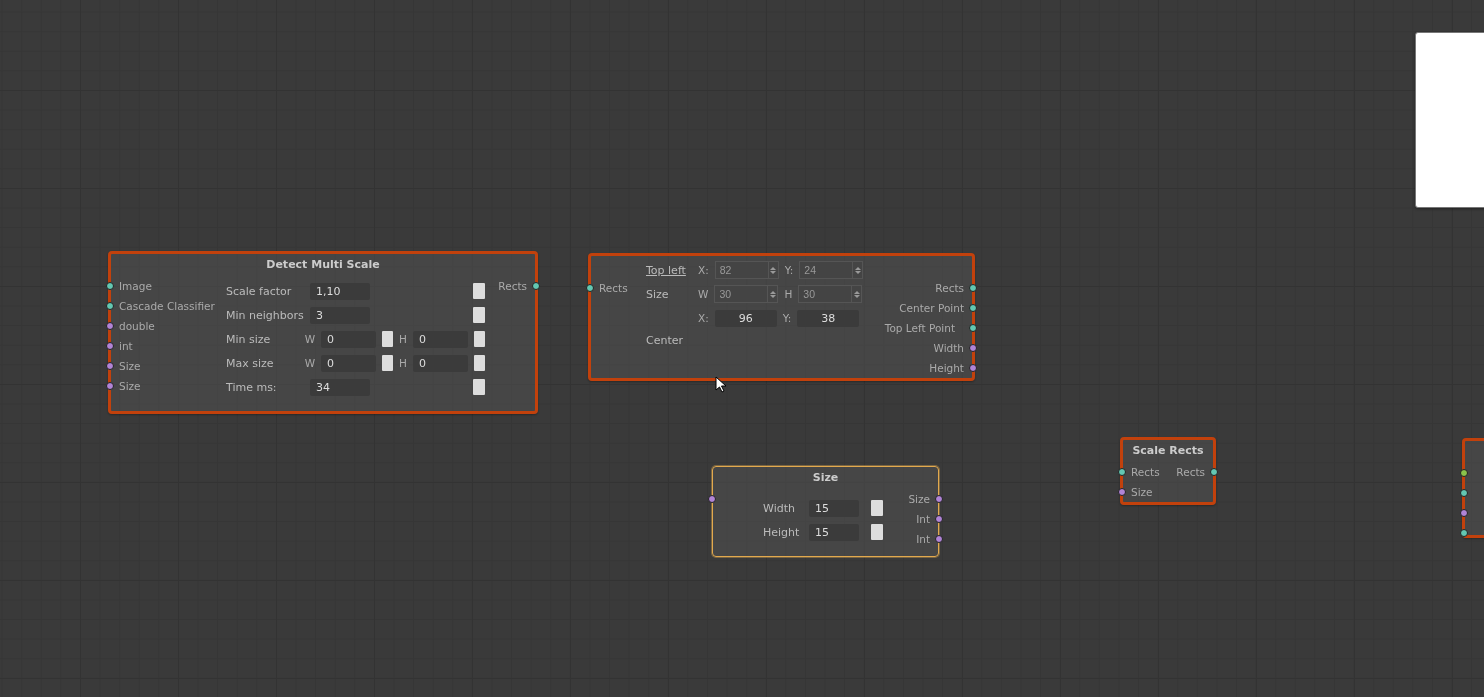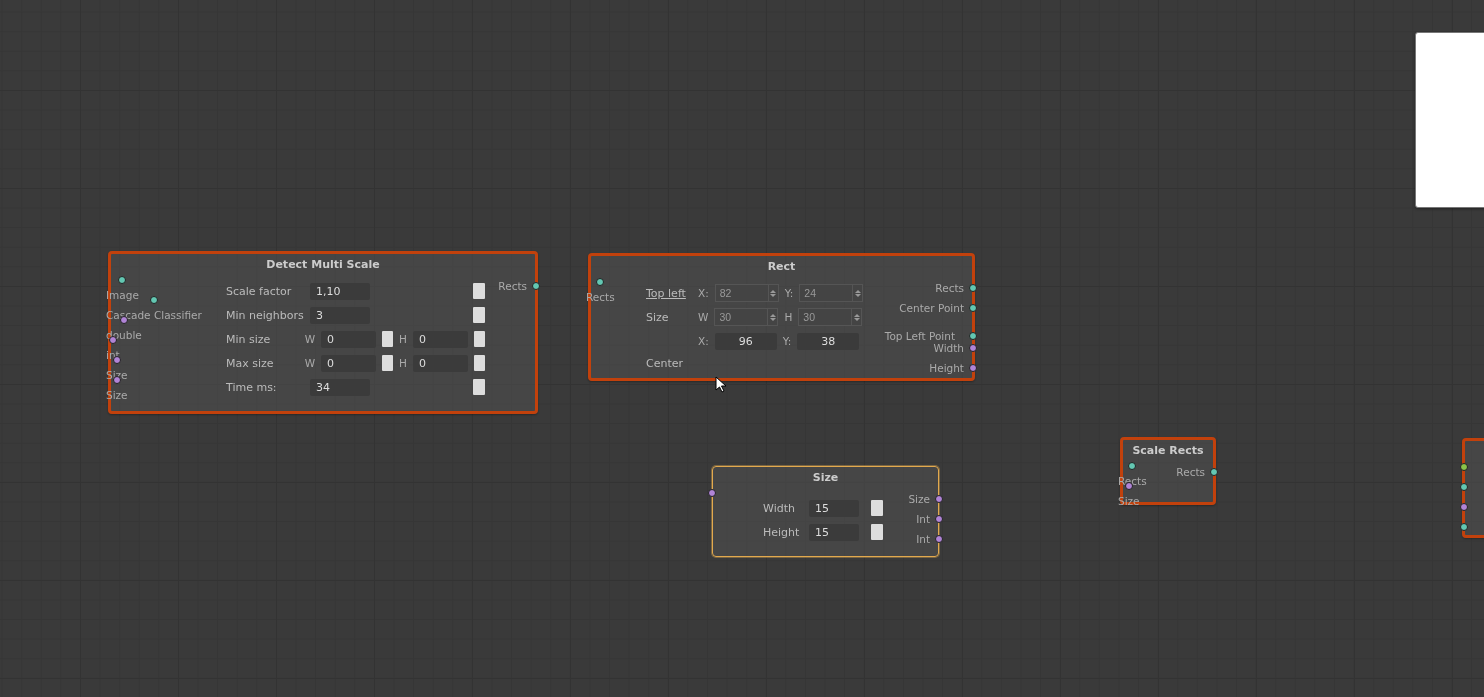--- a/index.html
+++ b/index.html
@@ -51,21 +51,20 @@
   .node-body { padding: 2px 10px 6px 10px; }
 
   .port {
     position: absolute;
     display: flex;
     align-items: center;
     gap: 5px;
     font-size: 10.5px;
     color: #aaa;
     height: 20px;
-    flex-direction: column;
   }
   .port.left { left: -5px; }
   .port.right { right: -5px; flex-direction: row-reverse; }
   .port .dot {
     width: 8px; height: 8px; border-radius: 50%;
     background: #888;
     border: 1px solid #222;
     flex: 0 0 auto;
   }
   .dot.teal   { background: #63c7b2; }
@@ -219,36 +218,35 @@
     </div>
     <div class="param-row">
       <span class="param-label">Time ms:</span>
       <span class="val wide">34</span>
       <span class="pin-btn"></span>
     </div>
   </div>
 </div>
 
 <div class="node" style="left:588px; top:253px; width:387px; height:128px;">
-  <div class="node-title">Rect</div>
 
   <div class="port left" style="top:22px;">
       <span class="dot teal"></span>
       <span>Rects</span>
     </div>
 
   <div class="port right" style="top:22px;">
       <span class="dot teal"></span>
       <span>Rects</span>
     </div>
   <div class="port right" style="top:42px;">
       <span class="dot teal"></span>
       <span>Center Point</span>
     </div>
-  <div class="port right" style="top:70px;gap:14px;">
+  <div class="port right" style="top:62px;gap:14px;">
       <span class="dot teal"></span>
       <span>Top Left Point</span>
     </div>
   <div class="port right" style="top:82px;">
       <span class="dot violet"></span>
       <span>Width</span>
     </div>
   <div class="port right" style="top:102px;">
       <span class="dot violet"></span>
       <span>Height</span>

